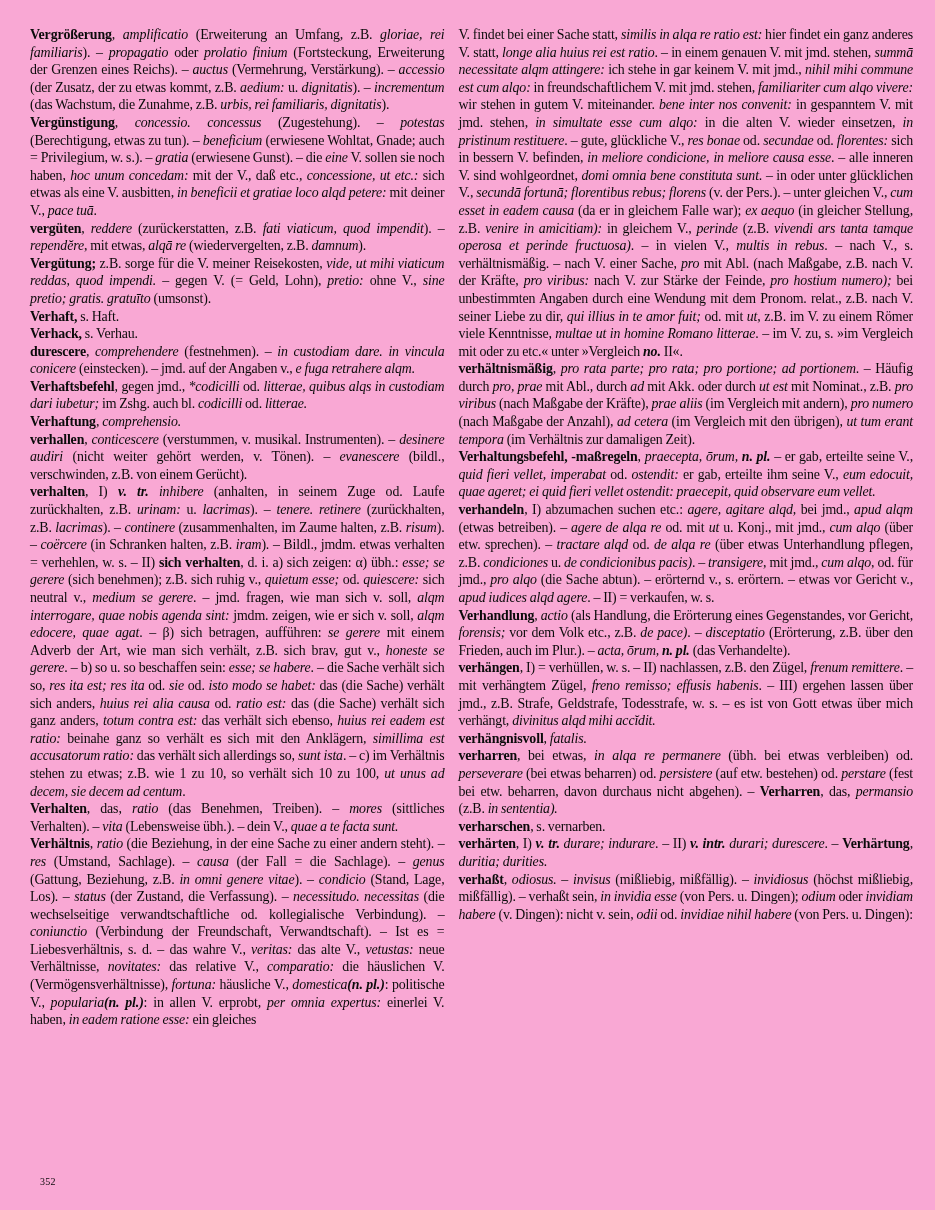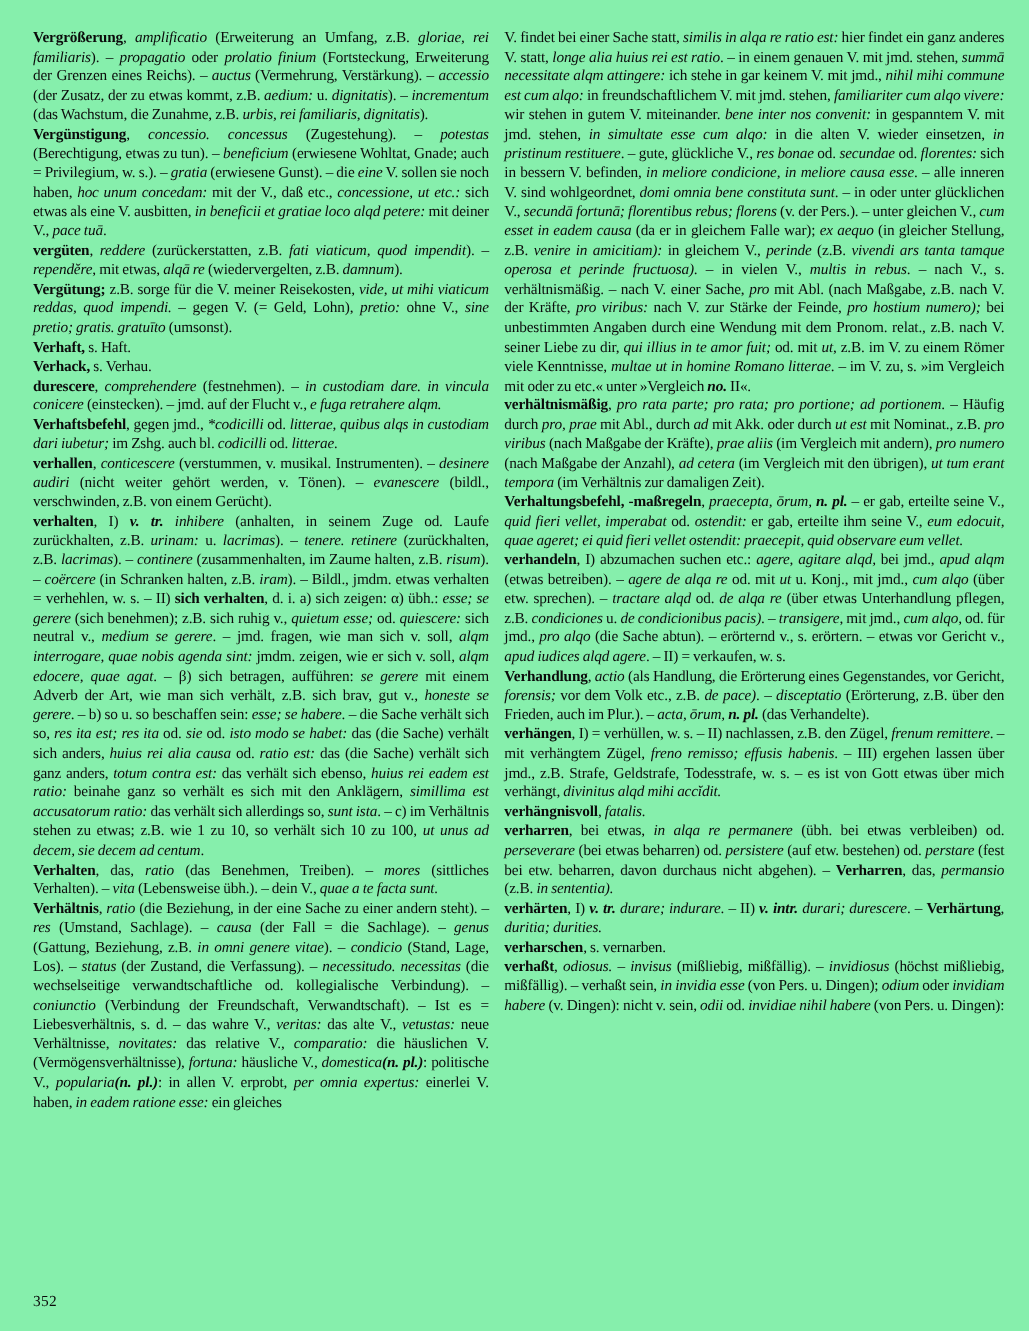--- a/index.html
+++ b/index.html
@@ -3,66 +3,67 @@
 <meta charset="utf-8">
 <style>
   html,body{margin:0;padding:0;background:#ffffff;}
   body{
     width:935px;height:1210px;overflow:hidden;
     font-family:"Liberation Serif","DejaVu Serif",serif;
     color:#0b0b0b;
   }
   .page{
     position:relative;width:935px;height:1210px;box-sizing:border-box;
-    padding:26px 22px 0 30px;background:#86efac;
+    padding:26px 22px 0 30px;background:#f9a8d4;
   }
   .columns{display:flex;align-items:flex-start;}
   .col{
     text-align:justify;
     font-size:13.9px;line-height:17.6px;
     letter-spacing:-0.15px;word-spacing:-0.4px;
   }
   .col-left{width:424px;margin-right:14px;}
   .col-right{width:465px;}
   .entry{margin:0;padding:0;text-indent:0;}
   .b{font-weight:700;}
   .i{font-style:italic;}
   .bi{font-weight:700;font-style:italic;}
   .footer{
-    position:absolute;left:30px;top:1176px;
-    font-size:14px;letter-spacing:0.3px;text-align:center;
+    position:absolute;left:40px;top:1176px;
+    font-size:10px;letter-spacing:0.3px;text-align:center;
   }
 </style>
 </head>
 <body>
 
 <div class="page">
   <div class="columns">
     <div class="col col-left">
         <p class="entry"><span class="b">Vergrößerung</span><span>, </span><span class="i">amplificatio</span><span> (Erweiterung an Umfang, z.B. </span><span class="i">gloriae, rei familiaris</span><span>). – </span><span class="i">propagatio</span><span> oder </span><span class="i">prolatio finium</span><span> (Fortsteckung, Erweiterung der Grenzen eines Reichs). – </span><span class="i">auctus</span><span> (Vermehrung, Verstärkung). – </span><span class="i">accessio</span><span> (der Zusatz, der zu etwas kommt, z.B. </span><span class="i">aedium:</span><span> u. </span><span class="i">dignitatis</span><span>). – </span><span class="i">incrementum</span><span> (das Wachstum, die Zunahme, z.B. </span><span class="i">urbis, rei familiaris, dignitatis</span><span>).</span></p>
         <p class="entry"><span class="b">Vergünstigung</span><span>, </span><span class="i">concessio. concessus</span><span> (Zugestehung). – </span><span class="i">potestas</span><span> (Berechtigung, etwas zu tun). – </span><span class="i">beneficium</span><span> (erwiesene Wohltat, Gnade; auch = Privilegium, w. s.). – </span><span class="i">gratia</span><span> (erwiesene Gunst). – die </span><span class="i">eine</span><span> V. sollen sie noch haben, </span><span class="i">hoc unum concedam:</span><span> mit der V., daß etc., </span><span class="i">concessione, ut etc.:</span><span> sich etwas als eine V. ausbitten, </span><span class="i">in beneficii et gratiae loco alqd petere:</span><span> mit deiner V., </span><span class="i">pace tuā</span><span>.</span></p>
         <p class="entry"><span class="b">vergüten</span><span>, </span><span class="i">reddere</span><span> (zurückerstatten, z.B. </span><span class="i">fati viaticum, quod impendit</span><span>). – </span><span class="i">rependĕre</span><span>, mit etwas, </span><span class="i">alqā re</span><span> (wiedervergelten, z.B. </span><span class="i">damnum</span><span>).</span></p>
         <p class="entry"><span class="b">Vergütung;</span><span> z.B. sorge für die V. meiner Reisekosten, </span><span class="i">vide, ut mihi viaticum reddas, quod impendi.</span><span> – gegen V. (= Geld, Lohn), </span><span class="i">pretio:</span><span> ohne V., </span><span class="i">sine pretio; gratis. gratuīto</span><span> (umsonst).</span></p>
         <p class="entry"><span class="b">Verhaft,</span><span> s. Haft.</span></p>
         <p class="entry"><span class="b">Verhack,</span><span> s. Verhau.</span></p>
-        <p class="entry"><span class="b">durescere</span><span>, </span><span class="i">comprehendere</span><span> (festnehmen). – </span><span class="i">in custodiam dare. in vincula conicere</span><span> (einstecken). – jmd. auf der Flucht v., </span><span class="i">e fuga retrahere alqm.</span></p>
+        <p class="entry"><span class="b">durescere</span><span>, </span><span class="i">comprehendere</span><span> (festnehmen). – </span><span class="i">in custodiam dare. in vincula conicere</span><span> (einstecken). – jmd. auf der Angaben v., </span><span class="i">e fuga retrahere alqm.</span></p>
         <p class="entry"><span class="b">Verhaftsbefehl</span><span>, gegen jmd., </span><span class="i">*codicilli</span><span> od. </span><span class="i">litterae, quibus alqs in custodiam dari iubetur;</span><span> im Zshg. auch bl. </span><span class="i">codicilli</span><span> od. </span><span class="i">litterae.</span></p>
+        <p class="entry"><span class="b">Verhaftung</span><span>, </span><span class="i">comprehensio.</span></p>
         <p class="entry"><span class="b">verhallen</span><span>, </span><span class="i">conticescere</span><span> (verstummen, v. musikal. Instrumenten). – </span><span class="i">desinere audiri</span><span> (nicht weiter gehört werden, v. Tönen). – </span><span class="i">evanescere</span><span> (bildl., verschwinden, z.B. von einem Gerücht).</span></p>
         <p class="entry"><span class="b">verhalten</span><span>, I) </span><span class="bi">v. tr.</span><span> </span><span class="i">inhibere</span><span> (anhalten, in seinem Zuge od. Laufe zurückhalten, z.B. </span><span class="i">urinam:</span><span> u. </span><span class="i">lacrimas</span><span>). – </span><span class="i">tenere. retinere</span><span> (zurückhalten, z.B. </span><span class="i">lacrimas</span><span>). – </span><span class="i">continere</span><span> (zusammenhalten, im Zaume halten, z.B. </span><span class="i">risum</span><span>). – </span><span class="i">coërcere</span><span> (in Schranken halten, z.B. </span><span class="i">iram</span><span>). – Bildl., jmdm. etwas verhalten = verhehlen, w. s. – II) </span><span class="b">sich verhalten</span><span>, d. i. a) sich zeigen: α) übh.: </span><span class="i">esse; se gerere</span><span> (sich benehmen); z.B. sich ruhig v., </span><span class="i">quietum esse;</span><span> od. </span><span class="i">quiescere:</span><span> sich neutral v., </span><span class="i">medium se gerere</span><span>. – jmd. fragen, wie man sich v. soll, </span><span class="i">alqm interrogare, quae nobis agenda sint:</span><span> jmdm. zeigen, wie er sich v. soll, </span><span class="i">alqm edocere, quae agat</span><span>. – β) sich betragen, aufführen: </span><span class="i">se gerere</span><span> mit einem Adverb der Art, wie man sich verhält, z.B. sich brav, gut v., </span><span class="i">honeste se gerere</span><span>. – b) so u. so beschaffen sein: </span><span class="i">esse; se habere</span><span>. – die Sache verhält sich so, </span><span class="i">res ita est; res ita</span><span> od. </span><span class="i">sie</span><span> od. </span><span class="i">isto modo se habet:</span><span> das (die Sache) verhält sich anders, </span><span class="i">huius rei alia causa</span><span> od. </span><span class="i">ratio est:</span><span> das (die Sache) verhält sich ganz anders, </span><span class="i">totum contra est:</span><span> das verhält sich ebenso, </span><span class="i">huius rei eadem est ratio:</span><span> beinahe ganz so verhält es sich mit den Anklägern, </span><span class="i">simillima est accusatorum ratio:</span><span> das verhält sich allerdings so, </span><span class="i">sunt ista</span><span>. – c) im Verhältnis stehen zu etwas; z.B. wie 1 zu 10, so verhält sich 10 zu 100, </span><span class="i">ut unus ad decem, sie decem ad centum</span><span>.</span></p>
         <p class="entry"><span class="b">Verhalten</span><span>, das, </span><span class="i">ratio</span><span> (das Benehmen, Treiben). – </span><span class="i">mores</span><span> (sittliches Verhalten). – </span><span class="i">vita</span><span> (Lebensweise übh.). – dein V., </span><span class="i">quae a te facta sunt.</span></p>
         <p class="entry"><span class="b">Verhältnis</span><span>, </span><span class="i">ratio</span><span> (die Beziehung, in der eine Sache zu einer andern steht). – </span><span class="i">res</span><span> (Umstand, Sachlage). – </span><span class="i">causa</span><span> (der Fall = die Sachlage). – </span><span class="i">genus</span><span> (Gattung, Beziehung, z.B. </span><span class="i">in omni genere vitae</span><span>). – </span><span class="i">condicio</span><span> (Stand, Lage, Los). – </span><span class="i">status</span><span> (der Zustand, die Verfassung). – </span><span class="i">necessitudo. necessitas</span><span> (die wechselseitige verwandtschaftliche od. kollegialische Verbindung). – </span><span class="i">coniunctio</span><span> (Verbindung der Freundschaft, Verwandtschaft). – Ist es = Liebesverhältnis, s. d. – das wahre V., </span><span class="i">veritas:</span><span> das alte V., </span><span class="i">vetustas:</span><span> neue Verhältnisse, </span><span class="i">novitates:</span><span> das relative V., </span><span class="i">comparatio:</span><span> die häuslichen V. (Vermögensverhältnisse), </span><span class="i">fortuna:</span><span> häusliche V., </span><span class="i">domestica</span><span class="bi">(n. pl.)</span><span>: politische V., </span><span class="i">popularia</span><span class="bi">(n. pl.)</span><span>: in allen V. erprobt, </span><span class="i">per omnia expertus:</span><span> einerlei V. haben, </span><span class="i">in eadem ratione esse:</span><span> ein gleiches</span></p>
       </div>
     <div class="col col-right">
         <p class="entry"><span>V. findet bei einer Sache statt, </span><span class="i">similis in alqa re ratio est:</span><span> hier findet ein ganz anderes V. statt, </span><span class="i">longe alia huius rei est ratio</span><span>. – in einem genauen V. mit jmd. stehen, </span><span class="i">summā necessitate alqm attingere:</span><span> ich stehe in gar keinem V. mit jmd., </span><span class="i">nihil mihi commune est cum alqo:</span><span> in freundschaftlichem V. mit jmd. stehen, </span><span class="i">familiariter cum alqo vivere:</span><span> wir stehen in gutem V. miteinander. </span><span class="i">bene inter nos convenit:</span><span> in gespanntem V. mit jmd. stehen, </span><span class="i">in simultate esse cum alqo:</span><span> in die alten V. wieder einsetzen, </span><span class="i">in pristinum restituere</span><span>. – gute, glückliche V., </span><span class="i">res bonae</span><span> od. </span><span class="i">secundae</span><span> od. </span><span class="i">florentes:</span><span> sich in bessern V. befinden, </span><span class="i">in meliore condicione, in meliore causa esse</span><span>. – alle inneren V. sind wohlgeordnet, </span><span class="i">domi omnia bene constituta sunt</span><span>. – in oder unter glücklichen V., </span><span class="i">secundā fortunā; florentibus rebus; florens</span><span> (v. der Pers.). – unter gleichen V., </span><span class="i">cum esset in eadem causa</span><span> (da er in gleichem Falle war); </span><span class="i">ex aequo</span><span> (in gleicher Stellung, z.B. </span><span class="i">venire in amicitiam):</span><span> in gleichem V., </span><span class="i">perinde</span><span> (z.B. </span><span class="i">vivendi ars tanta tamque operosa et perinde fructuosa)</span><span>. – in vielen V., </span><span class="i">multis in rebus</span><span>. – nach V., s. verhältnismäßig. – nach V. einer Sache, </span><span class="i">pro</span><span> mit Abl. (nach Maßgabe, z.B. nach V. der Kräfte, </span><span class="i">pro viribus:</span><span> nach V. zur Stärke der Feinde, </span><span class="i">pro hostium numero);</span><span> bei unbestimmten Angaben durch eine Wendung mit dem Pronom. relat., z.B. nach V. seiner Liebe zu dir, </span><span class="i">qui illius in te amor fuit;</span><span> od. mit </span><span class="i">ut</span><span>, z.B. im V. zu einem Römer viele Kenntnisse, </span><span class="i">multae ut in homine Romano litterae</span><span>. – im V. zu, s. »im Vergleich mit oder zu etc.« unter »Vergleich </span><span class="bi">no.</span><span> II«.</span></p>
         <p class="entry"><span class="b">verhältnismäßig</span><span>, </span><span class="i">pro rata parte; pro rata; pro portione; ad portionem</span><span>. – Häufig durch </span><span class="i">pro, prae</span><span> mit Abl., durch </span><span class="i">ad</span><span> mit Akk. oder durch </span><span class="i">ut est</span><span> mit Nominat., z.B. </span><span class="i">pro viribus</span><span> (nach Maßgabe der Kräfte), </span><span class="i">prae aliis</span><span> (im Vergleich mit andern), </span><span class="i">pro numero</span><span> (nach Maßgabe der Anzahl), </span><span class="i">ad cetera</span><span> (im Vergleich mit den übrigen), </span><span class="i">ut tum erant tempora</span><span> (im Verhältnis zur damaligen Zeit).</span></p>
         <p class="entry"><span class="b">Verhaltungsbefehl, -maßregeln</span><span>, </span><span class="i">praecepta, ōrum,</span><span> </span><span class="bi">n. pl.</span><span> – er gab, erteilte seine V., </span><span class="i">quid fieri vellet, imperabat</span><span> od. </span><span class="i">ostendit:</span><span> er gab, erteilte ihm seine V., </span><span class="i">eum edocuit, quae ageret; ei quid fieri vellet ostendit: praecepit, quid observare eum vellet.</span></p>
         <p class="entry"><span class="b">verhandeln</span><span>, I) abzumachen suchen etc.: </span><span class="i">agere, agitare alqd,</span><span> bei jmd., </span><span class="i">apud alqm</span><span> (etwas betreiben). – </span><span class="i">agere de alqa re</span><span> od. mit </span><span class="i">ut</span><span> u. Konj., mit jmd., </span><span class="i">cum alqo</span><span> (über etw. sprechen). – </span><span class="i">tractare alqd</span><span> od. </span><span class="i">de alqa re</span><span> (über etwas Unterhandlung pflegen, z.B. </span><span class="i">condiciones</span><span> u. </span><span class="i">de condicionibus pacis)</span><span>. – </span><span class="i">transigere</span><span>, mit jmd., </span><span class="i">cum alqo</span><span>, od. für jmd., </span><span class="i">pro alqo</span><span> (die Sache abtun). – erörternd v., s. erörtern. – etwas vor Gericht v., </span><span class="i">apud iudices alqd agere</span><span>. – II) = verkaufen, w. s.</span></p>
         <p class="entry"><span class="b">Verhandlung</span><span>, </span><span class="i">actio</span><span> (als Handlung, die Erörterung eines Gegenstandes, vor Gericht, </span><span class="i">forensis;</span><span> vor dem Volk etc., z.B. </span><span class="i">de pace)</span><span>. – </span><span class="i">disceptatio</span><span> (Erörterung, z.B. über den Frieden, auch im Plur.). – </span><span class="i">acta, ōrum,</span><span> </span><span class="bi">n. pl.</span><span> (das Verhandelte).</span></p>
         <p class="entry"><span class="b">verhängen</span><span>, I) = verhüllen, w. s. – II) nachlassen, z.B. den Zügel, </span><span class="i">frenum remittere</span><span>. – mit verhängtem Zügel, </span><span class="i">freno remisso; effusis habenis</span><span>. – III) ergehen lassen über jmd., z.B. Strafe, Geldstrafe, Todesstrafe, w. s. – es ist von Gott etwas über mich verhängt, </span><span class="i">divinitus alqd mihi accĭdit.</span></p>
         <p class="entry"><span class="b">verhängnisvoll</span><span>, </span><span class="i">fatalis.</span></p>
         <p class="entry"><span class="b">verharren</span><span>, bei etwas, </span><span class="i">in alqa re permanere</span><span> (übh. bei etwas verbleiben) od. </span><span class="i">perseverare</span><span> (bei etwas beharren) od. </span><span class="i">persistere</span><span> (auf etw. bestehen) od. </span><span class="i">perstare</span><span> (fest bei etw. beharren, davon durchaus nicht abgehen). – </span><span class="b">Verharren</span><span>, das, </span><span class="i">permansio</span><span> (z.B. </span><span class="i">in sententia).</span></p>
+        <p class="entry"><span class="b">verharschen</span><span>, s. vernarben.</span></p>
         <p class="entry"><span class="b">verhärten</span><span>, I) </span><span class="bi">v. tr.</span><span> </span><span class="i">durare; indurare</span><span>. – II) </span><span class="bi">v. intr.</span><span> </span><span class="i">durari; durescere</span><span>. – </span><span class="b">Verhärtung</span><span>, </span><span class="i">duritia; durities.</span></p>
-        <p class="entry"><span class="b">verharschen</span><span>, s. vernarben.</span></p>
         <p class="entry"><span class="b">verhaßt</span><span>, </span><span class="i">odiosus.</span><span> – </span><span class="i">invisus</span><span> (mißliebig, mißfällig). – </span><span class="i">invidiosus</span><span> (höchst mißliebig, mißfällig). – verhaßt sein, </span><span class="i">in invidia esse</span><span> (von Pers. u. Dingen); </span><span class="i">odium</span><span> oder </span><span class="i">invidiam habere</span><span> (v. Dingen): nicht v. sein, </span><span class="i">odii</span><span> od. </span><span class="i">invidiae nihil habere</span><span> (von Pers. u. Dingen):</span></p>
       </div>
   </div>
   <div class="footer">352</div>
 </div>
 
 </body></html>

